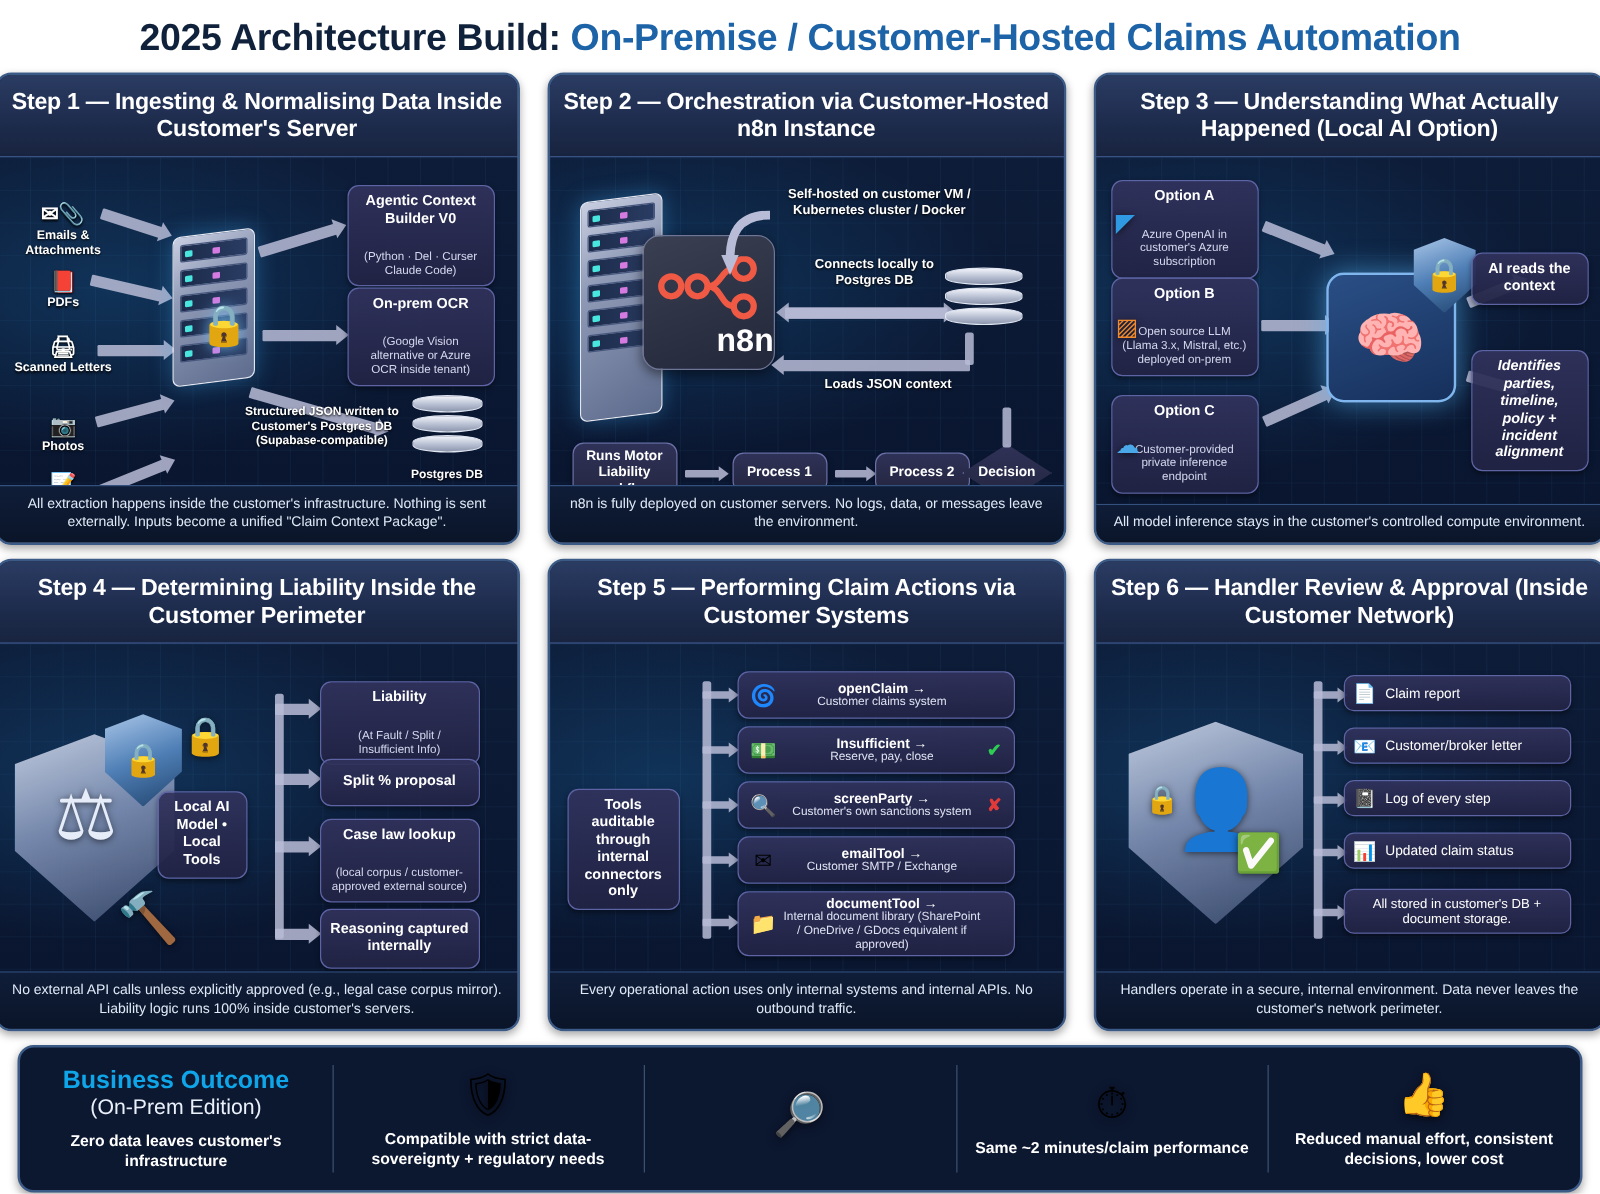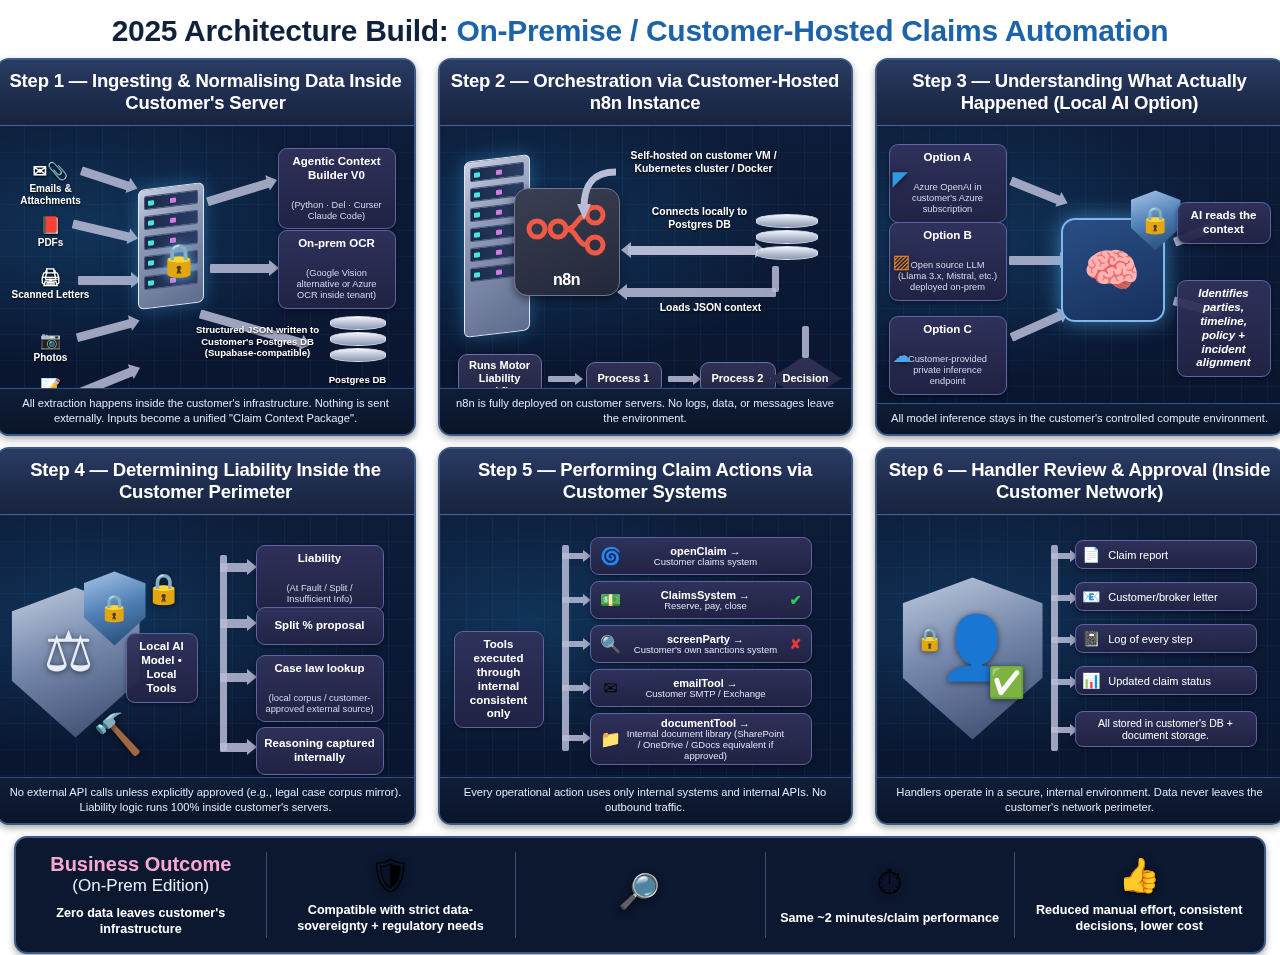--- a/index.html
+++ b/index.html
@@ -178,21 +178,21 @@
     position: absolute;
     width: 106px; height: 108px;
     background: linear-gradient(160deg, #3a3f52 0%, #23273a 100%);
     border: 1px solid #6f7592;
     border-radius: 14px;
     box-shadow: 0 3px 9px rgba(0,0,0,.5);
     color: #fff;
   }
   .n8n-box .word {
     position: absolute; bottom: 6px; width: 100%;
-    text-align: center; font-size: 16px; font-weight: bold; letter-spacing: -0.5px;
+    text-align: right; font-size: 26px; font-weight: bold; letter-spacing: -0.5px; font-family: Liberation Mono, monospace;
   }
   .n8n-dots { position: absolute; top: 16px; left: 10px; }
 
   .flow-box {
     position: absolute;
     background: linear-gradient(180deg, #2f3257 0%, #23253f 100%);
     border: 1px solid #6b70a8;
     border-radius: 9px;
     color: #fff; font-size: 11px; font-weight: bold;
     display: flex; align-items: center; justify-content: center;
@@ -294,21 +294,21 @@
     position: relative;
     display: flex; flex-direction: column;
     align-items: center; justify-content: center;
     padding: 8px 10px;
     text-align: center;
   }
   .oc-cell + .oc-cell::before {
     content: ""; position: absolute; left: 0; top: 14px; bottom: 14px;
     width: 1px; background: rgba(150,185,230,0.35);
   }
-  .oc-title { color: #f9a8d4; font-size: 20px; font-weight: bold; line-height: 1.15; }
+  .oc-title { color: #0ea5e9; font-size: 20px; font-weight: bold; line-height: 1.15; }
   .oc-sub { color: #eaf1fb; font-size: 17px; margin-bottom: 10px; }
   .oc-ico { font-size: 34px; margin-bottom: 8px; filter: drop-shadow(0 2px 4px rgba(0,0,0,.6)); }
   .oc-text { color: #ffffff; font-size: 12.6px; font-weight: bold; line-height: 1.25; }
 
   .tiny-ico { font-size: 17px; }
 </style>
 </head>
 <body>
 
 <div id="root">
@@ -531,21 +531,21 @@
 
       </div>
       <div class="card-foot">No external API calls unless explicitly approved (e.g., legal case corpus mirror). Liability logic runs 100% inside customer's servers.</div>
     </div>
 
     <div class="card">
       <div class="card-head">Step 5 — Performing Claim Actions via Customer Systems</div>
       <div class="card-body">
 
         <div class="chip" style="left:14px; top:116px; width:90px;">
-          <b>Tools executed through internal consistent only</b>
+          <b>Tools auditable through internal connectors only</b>
         </div>
 
         <div class="vline" style="left:122px; top:30px; height:206px;"></div>
         <div class="arrow thin" style="left:122px; top:38px; width:22px;"></div>
         <div class="arrow thin" style="left:122px; top:82px; width:22px;"></div>
         <div class="arrow thin" style="left:122px; top:126px; width:22px;"></div>
         <div class="arrow thin" style="left:122px; top:170px; width:22px;"></div>
         <div class="arrow thin" style="left:122px; top:220px; width:22px;"></div>
 
         <div class="tool-row" style="top:22px;">
@@ -553,21 +553,21 @@
           <div class="ttext">
             <b>openClaim →</b>
             <span>Customer claims system</span>
           </div>
           <div class="mark"></div>
         </div>
 
         <div class="tool-row" style="top:66px;">
           <div class="tico">💵</div>
           <div class="ttext">
-            <b>ClaimsSystem →</b>
+            <b>Insufficient →</b>
             <span>Reserve, pay, close</span>
           </div>
           <div class="mark ok">✔</div>
         </div>
 
         <div class="tool-row" style="top:110px;">
           <div class="tico">🔍</div>
           <div class="ttext">
             <b>screenParty →</b>
             <span>Customer's own sanctions system</span>

